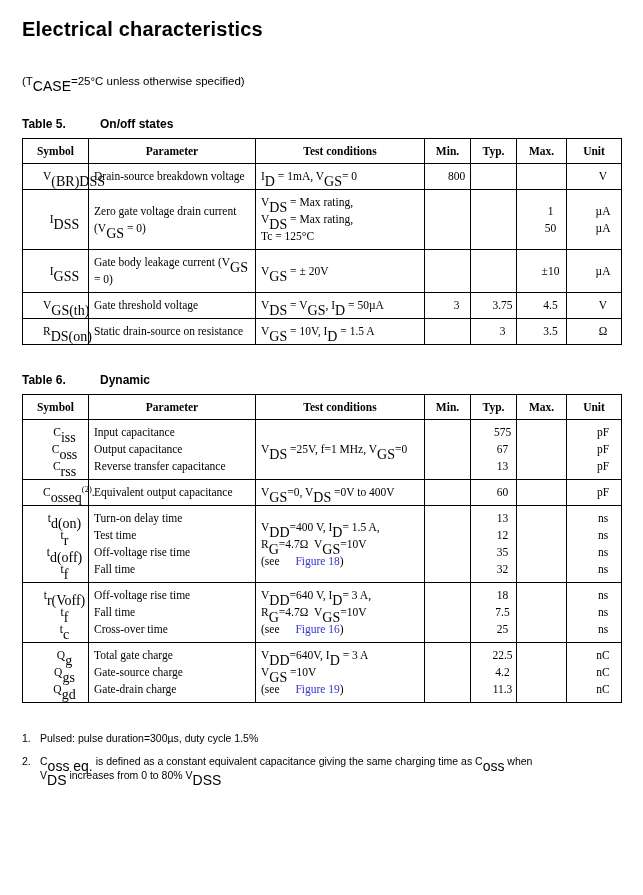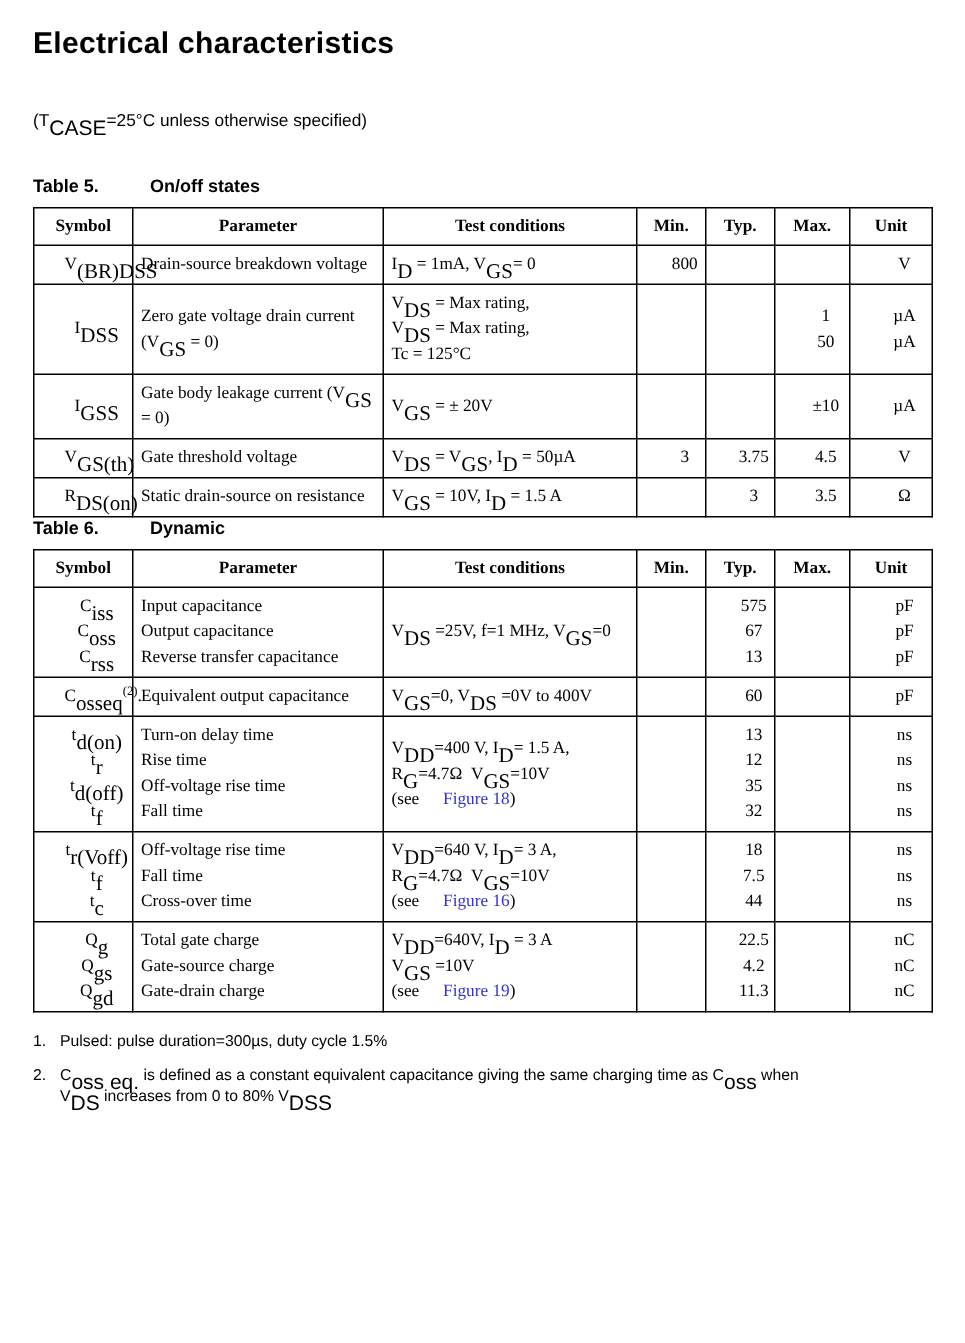--- a/index.html
+++ b/index.html
@@ -22,21 +22,21 @@
     font-size: 11.5px;
     margin-bottom: 30px;
   }
   .caption {
     display: flex;
     font-size: 12px;
     font-weight: bold;
     margin-bottom: 7px;
   }
   .caption .lbl { width: 78px; flex: 0 0 78px; }
-  .table-block { }
+  .table-block { margin-bottom: 28px; }
   table {
     border-collapse: collapse;
     table-layout: fixed;
     width: 599px;
     font-size: 11.5px;
     font-family: Liberation Serif, serif;
   }
   th, td {
     border: 1px solid #000000;
     vertical-align: middle;
@@ -294,21 +294,21 @@
             </tr>
             <tr>
               <td class="c">
                 <div class="line">t<sub>d(on)</sub></div>
                 <div class="line">t<sub>r</sub></div>
                 <div class="line">t<sub>d(off)</sub></div>
                 <div class="line">t<sub>f</sub></div>
               </td>
               <td class="l">
                 <div class="line">Turn-on delay time</div>
-                <div class="line">Rise time</div>
+                <div class="line">Test time</div>
                 <div class="line">Off-voltage rise time</div>
                 <div class="line">Fall time</div>
               </td>
               <td class="l">
                 <div class="line">V<sub>DD</sub>=400 V, I<sub>D</sub>= 1.5 A,</div>
                 <div class="line">R<sub>G</sub>=4.7Ω&nbsp; V<sub>GS</sub>=10V</div>
                 <div class="line">(see <span class="link">Figure 18</span>)</div>
               </td>
               <td class="c"></td>
               <td class="c">
@@ -338,21 +338,21 @@
               </td>
               <td class="l">
                 <div class="line">V<sub>DD</sub>=640 V, I<sub>D</sub>= 3 A,</div>
                 <div class="line">R<sub>G</sub>=4.7Ω&nbsp; V<sub>GS</sub>=10V</div>
                 <div class="line">(see <span class="link">Figure 16</span>)</div>
               </td>
               <td class="c"></td>
               <td class="c">
                 <div class="line">18</div>
                 <div class="line">7.5</div>
-                <div class="line">44</div>
+                <div class="line">25</div>
               </td>
               <td class="c"></td>
               <td class="c">
                 <div class="line">ns</div>
                 <div class="line">ns</div>
                 <div class="line">ns</div>
               </td>
             </tr>
             <tr>
               <td class="c">

